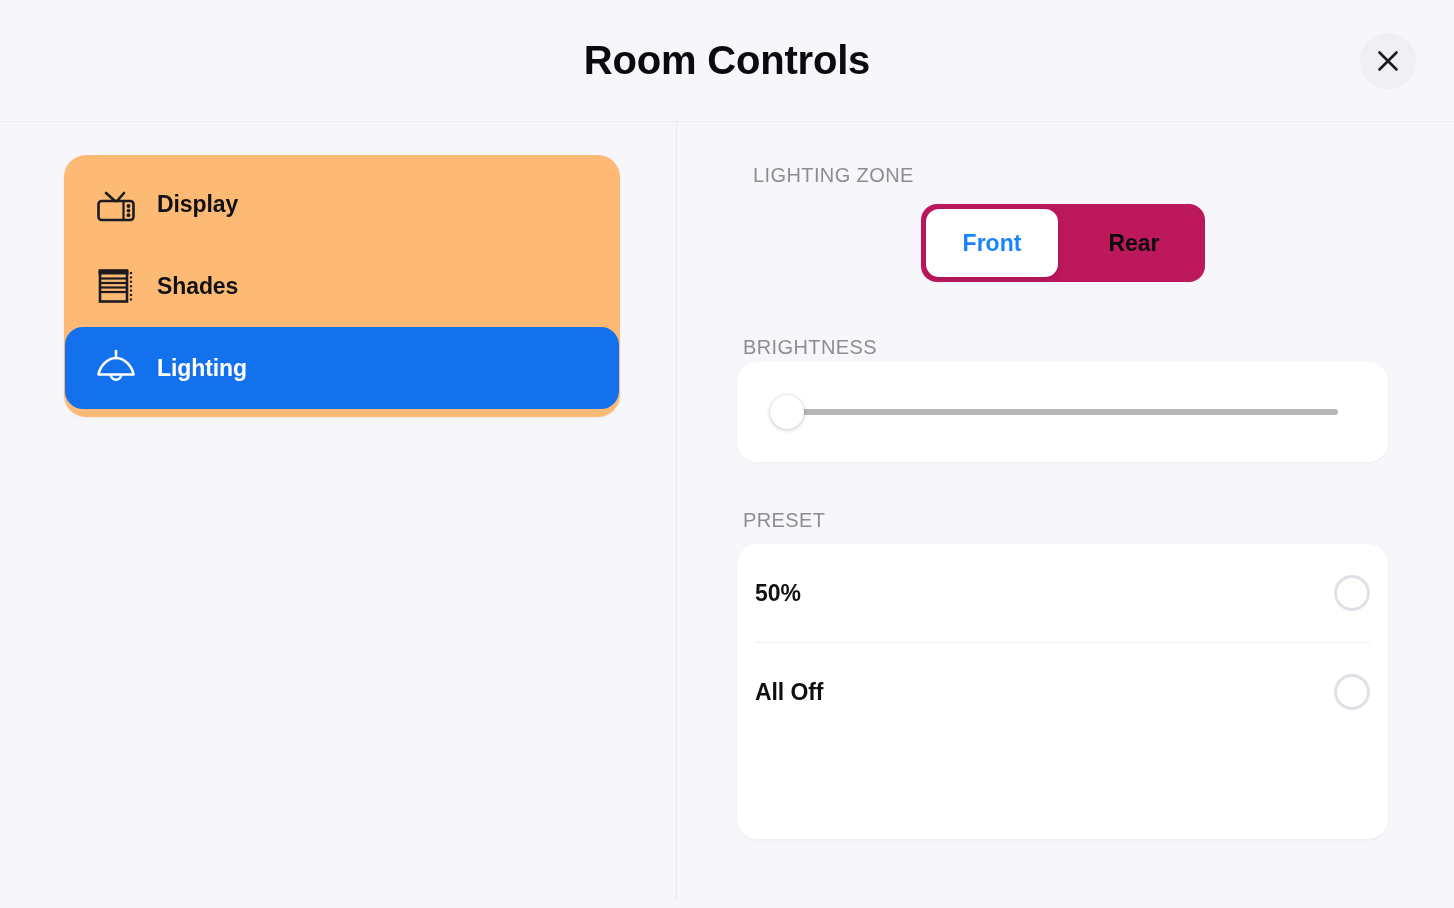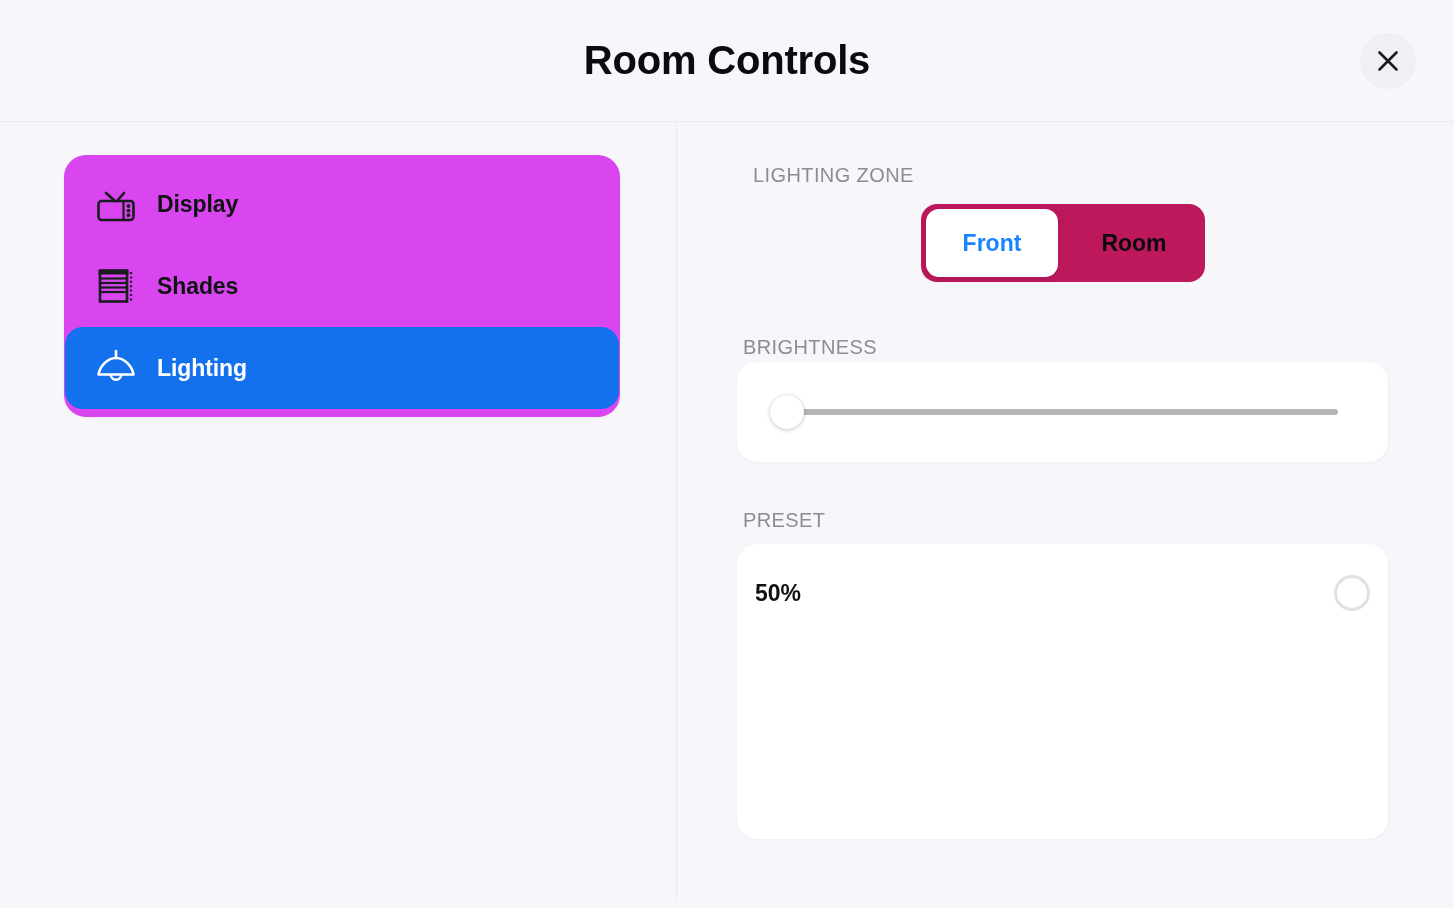--- a/index.html
+++ b/index.html
@@ -59,21 +59,21 @@
   
   .sidebar {
     position: absolute;
     left: 0; top: 122px;
     width: 676px; height: 786px;
   }
   .sidebar-card {
     position: absolute;
     left: 64px; top: 33px;
     width: 556px;
-    background: #d946ef;
+    background: #fdba74;
     border-radius: 22px;
     padding: 8px 0;
     box-sizing: border-box;
     box-shadow: 0 1px 3px rgba(16,18,40,0.05);
   }
   .sidebar-item {
     position: relative;
     height: 82px;
     margin: 0 1px;
     display: flex;
@@ -267,34 +267,38 @@
 
   </div>
 </div>
 
 <div class="main">
 
   <div class="section-label" style="left:76px; top:42px;">LIGHTING ZONE</div>
 
   <div class="segmented">
     <div class="segment selected">Front</div>
-    <div class="segment">Room</div>
+    <div class="segment">Rear</div>
   </div>
 
   <div class="section-label" style="left:66px; top:214px;">BRIGHTNESS</div>
 
   <div class="card brightness-card">
     <div class="slider">
       <div class="slider-track"></div>
       <div class="slider-thumb"></div>
     </div>
   </div>
 
   <div class="section-label" style="left:66px; top:387px;">PRESET</div>
 
   <div class="card preset-card">
     <div class="preset-row">
       <span class="preset-label">50%</span>
       <span class="preset-radio"></span>
     </div>
+    <div class="preset-row">
+      <span class="preset-label">All Off</span>
+      <span class="preset-radio"></span>
+    </div>
   </div>
 
 </div>
 
 </body></html>

